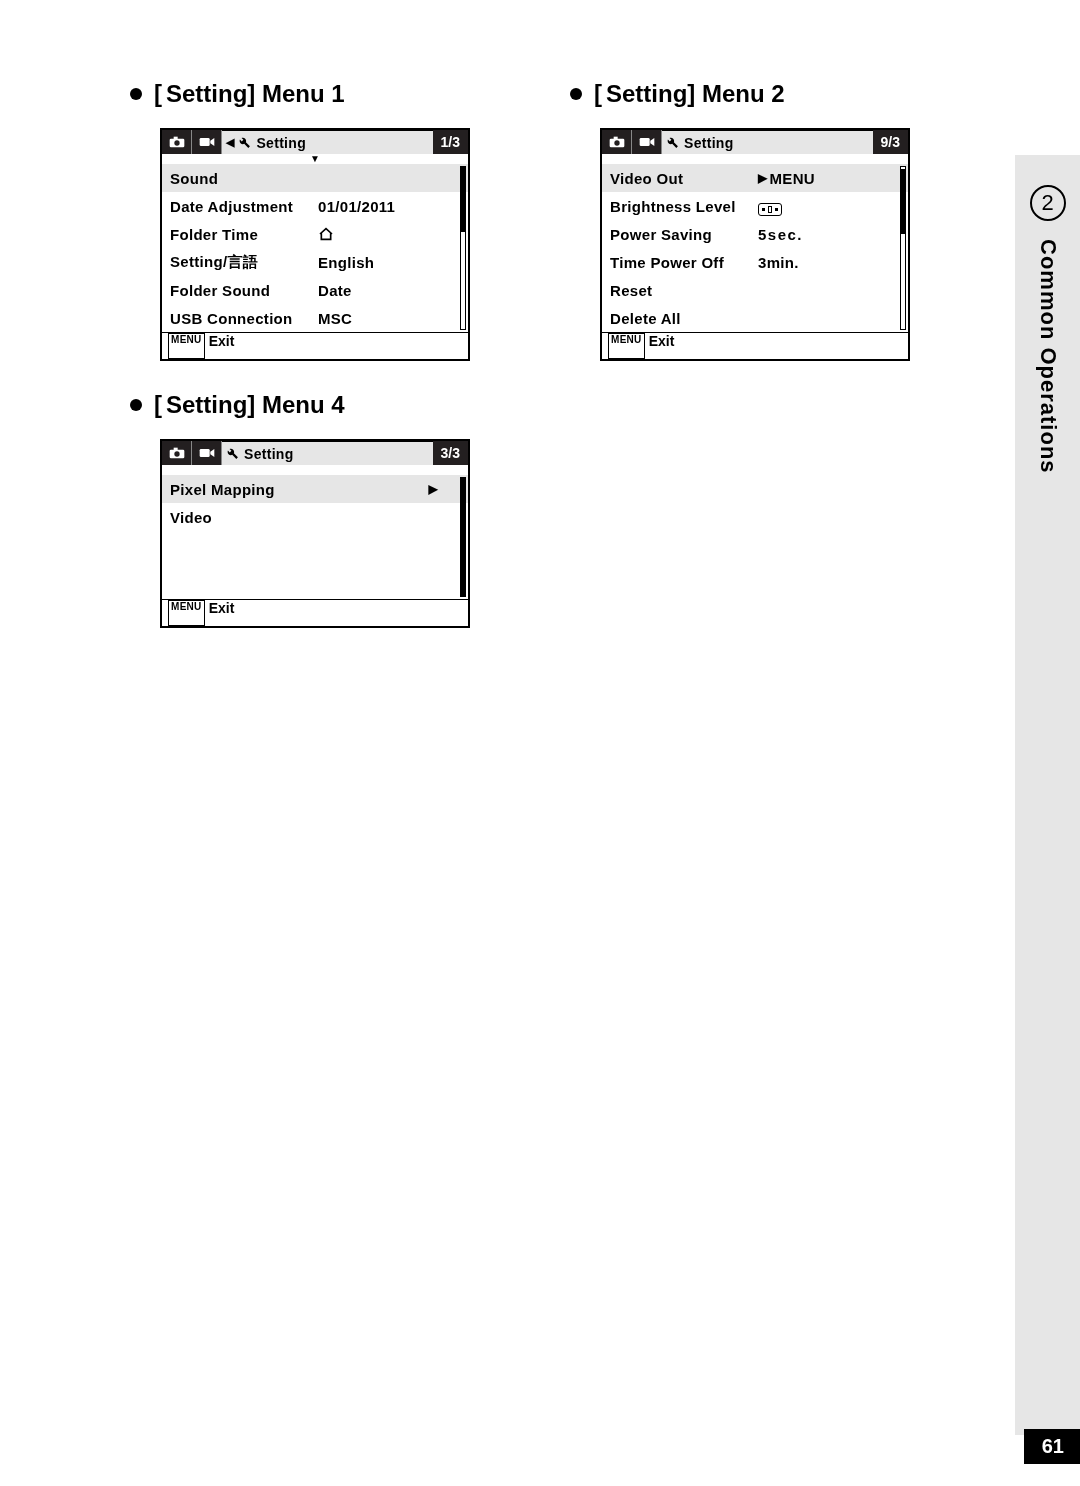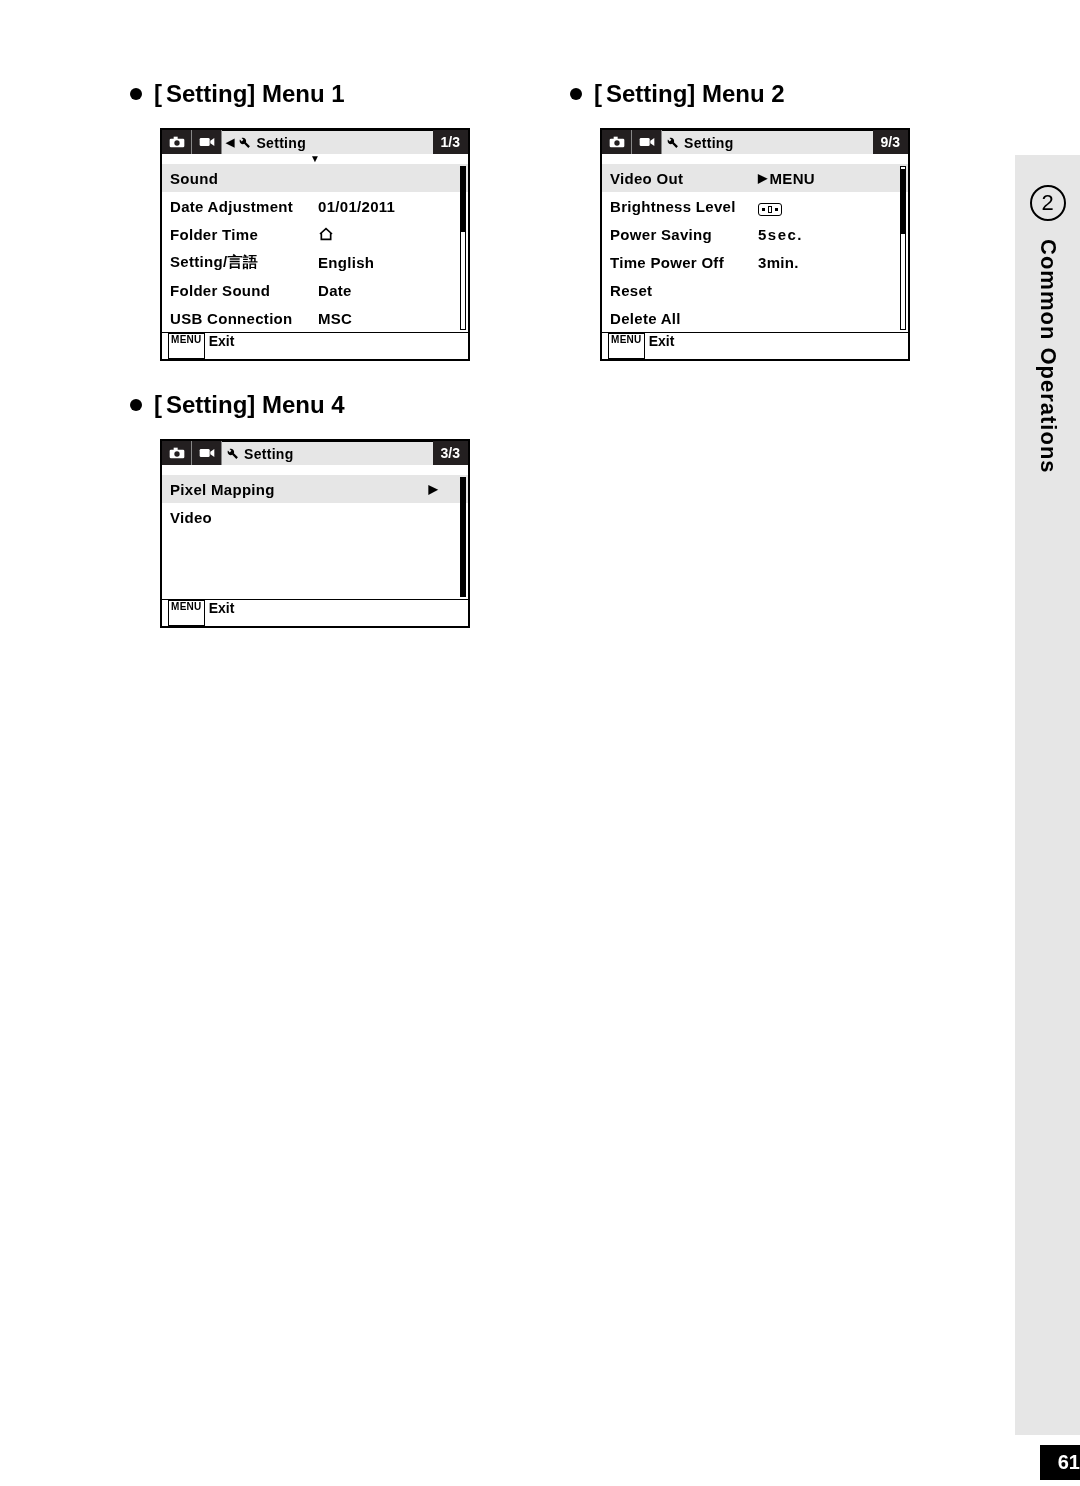--- a/index.html
+++ b/index.html
@@ -179,26 +179,26 @@
   }
   .side-tab .vlabel {
     writing-mode: vertical-rl;
     font-weight: bold;
     font-size: 22px;
     letter-spacing: 1px;
   }
   .page-number {
     position: absolute;
     right: 0;
-    bottom: 6px;
+    bottom: 22px;
     background: #000;
     color: #fff;
     font-weight: bold;
     font-size: 20px;
-    padding: 6px 0 6px 18px;
+    padding: 6px 16px 6px 18px;
   }
   .camera-icon svg { width: 16px; height: 12px; display:block; }
   .film-icon svg { width: 16px; height: 12px; display:block; }
   .larrow { font-size: 11px; margin-right: 1px; }
   .wrench-icon svg { width: 13px; height: 13px; display: block; }
 </style>
 </head>
 <body>
 
 <div class="page-content">

